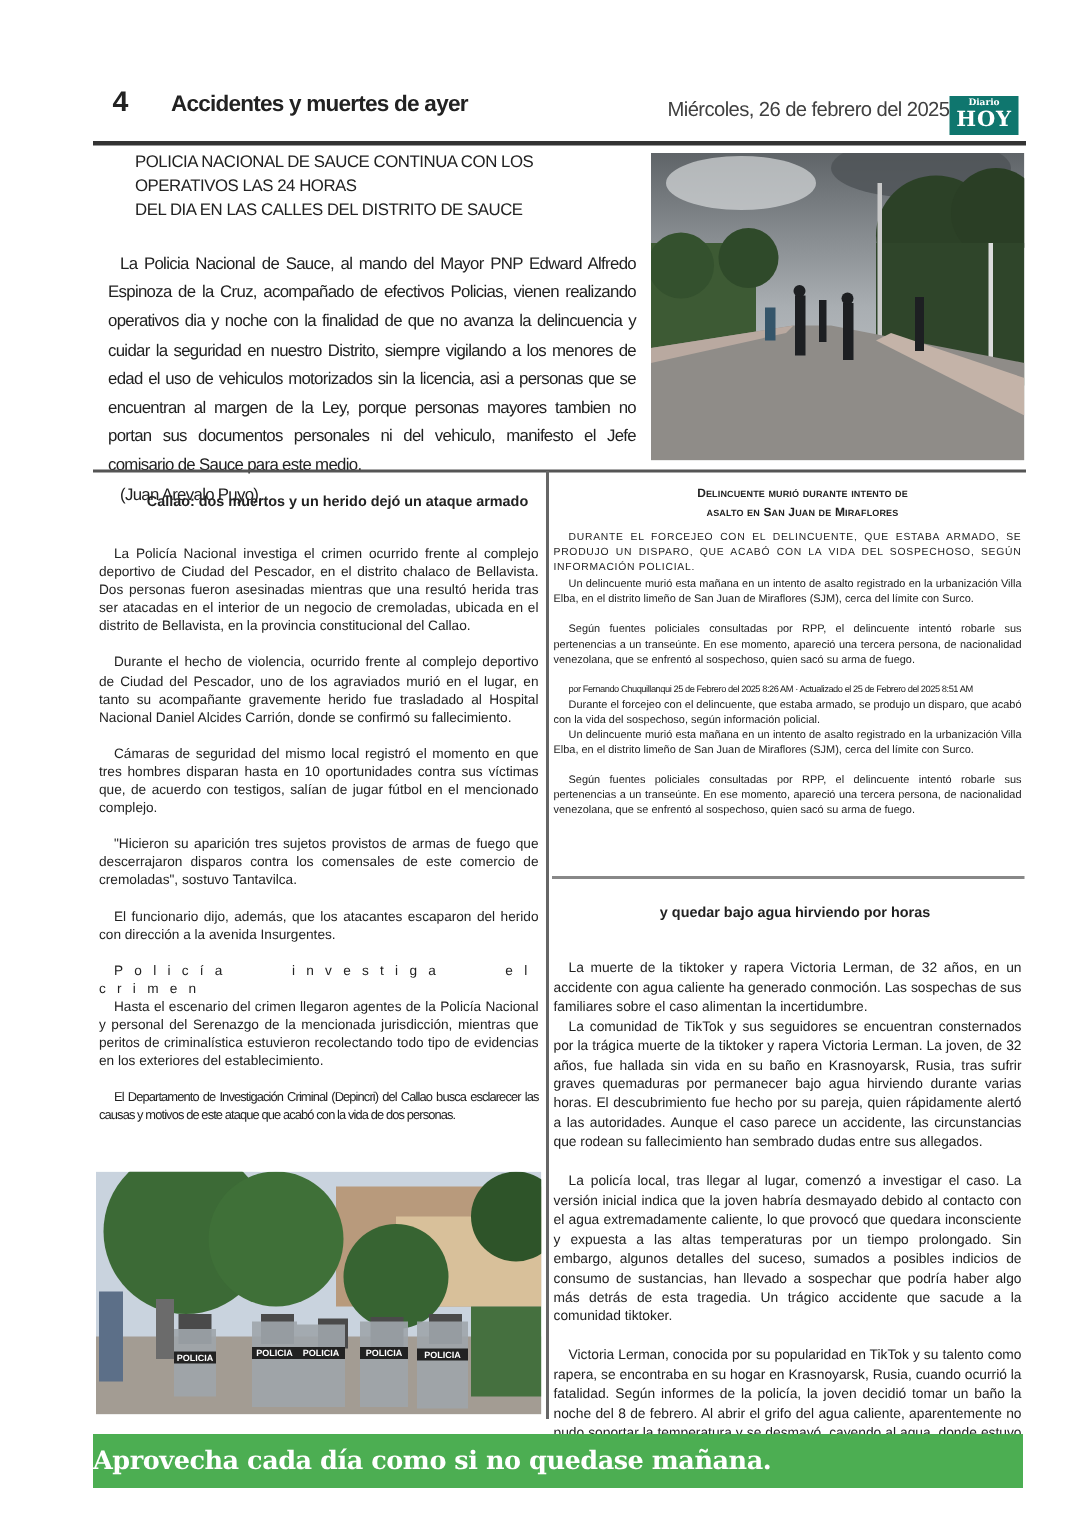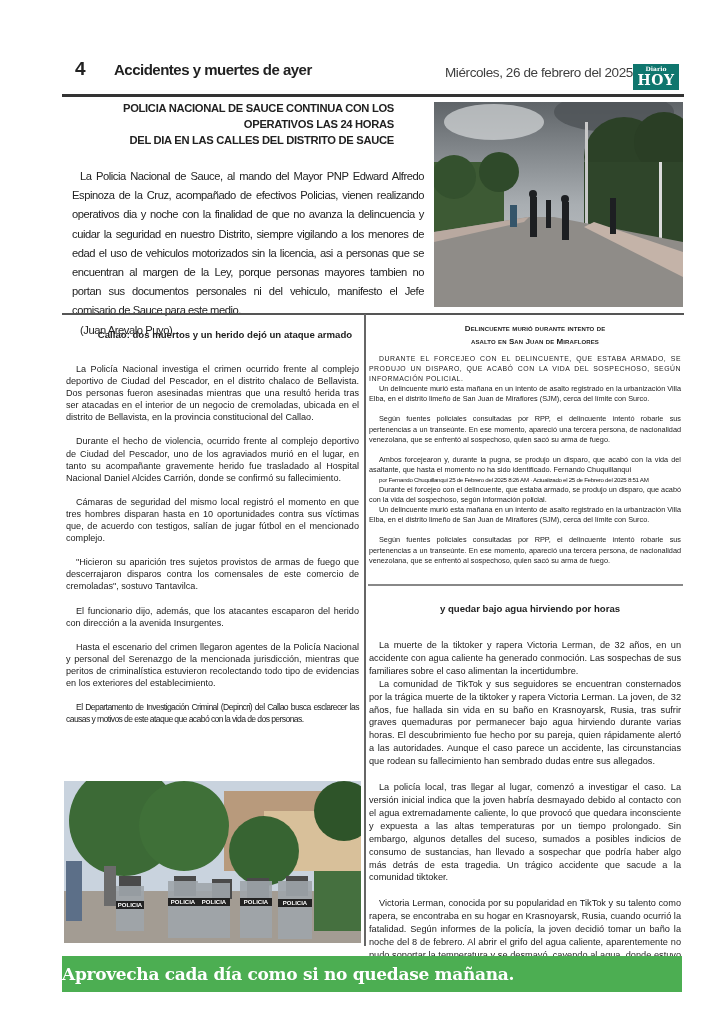--- a/index.html
+++ b/index.html
@@ -9,21 +9,21 @@
   
   .page-num { left: 75px; top: 58px; font-size: 19px; font-weight: bold; color: #222; }
   .section-title { left: 114px; top: 61px; font-size: 15px; font-weight: bold; color: #222; letter-spacing: -0.5px; }
   .date { left: 445px; top: 65px; font-size: 13.5px; color: #404040; letter-spacing: -0.4px; }
   .logo { left: 633px; top: 64px; width: 46px; height: 26px; background: #0f766e; color: #fff; text-align: center; }
   .logo-small { font-family: "DejaVu Serif", serif; font-size: 6px; font-weight: bold; line-height: 8px; display: block; padding-top: 1px; }
   .logo-big { font-family: "DejaVu Serif", serif; font-size: 14px; font-weight: bold; line-height: 15px; display: block; letter-spacing: 0.5px; }
   .header-rule { left: 62px; top: 94px; width: 622px; height: 3px; background: #333; }
 
   
-  .top-headline { left: 74px; top: 100px; width: 320px; text-align: right; font-size: 11.2px; font-weight: bold; line-height: 16px; color: #222; letter-spacing: -0.3px; }
+  .top-headline { left: 90px; top: 100px; width: 320px; text-align: left; font-size: 11.2px; font-weight: normal; line-height: 16px; color: #222; letter-spacing: -0.3px; }
   .top-body { left: 72px; top: 167px; width: 352px; font-size: 11.2px; line-height: 19.2px; color: #222; text-align: justify; letter-spacing: -0.45px; }
   .top-body p { margin: 0; text-indent: 8px; }
   .photo-top { left: 434px; top: 102px; width: 249px; height: 205px; overflow: hidden; }
 
   .mid-rule { left: 62px; top: 313px; width: 622px; height: 2px; background: #555; }
   .col-divider { left: 364px; top: 314px; width: 2px; height: 632px; background: #666; }
 
   
   .left-headline { left: 80px; top: 328px; width: 290px; text-align: center; font-size: 9.6px; font-weight: bold; line-height: 13px; color: #222; }
   .left-body { left: 66px; top: 363px; width: 293px; font-size: 9.1px; line-height: 12.1px; color: #222; text-align: justify; }
@@ -110,20 +110,21 @@
 
 <div class="abs left-headline">
   <div>Callao: dos muertos y un herido dejó un ataque armado</div>
 </div>
 <div class="abs left-body">
   <p>La Policía Nacional investiga el crimen ocurrido frente al complejo deportivo de Ciudad del Pescador, en el distrito chalaco de Bellavista. Dos personas fueron asesinadas mientras que una resultó herida tras ser atacadas en el interior de un negocio de cremoladas, ubicada en el distrito de Bellavista, en la provincia constitucional del Callao.</p>
   <p>Durante el hecho de violencia, ocurrido frente al complejo deportivo de Ciudad del Pescador, uno de los agraviados murió en el lugar, en tanto su acompañante gravemente herido fue trasladado al Hospital Nacional Daniel Alcides Carrión, donde se confirmó su fallecimiento.</p>
   <p>Cámaras de seguridad del mismo local registró el momento en que tres hombres disparan hasta en 10 oportunidades contra sus víctimas que, de acuerdo con testigos, salían de jugar fútbol en el mencionado complejo.</p>
   <p>"Hicieron su aparición tres sujetos provistos de armas de fuego que descerrajaron disparos contra los comensales de este comercio de cremoladas", sostuvo Tantavilca.</p>
   <p>El funcionario dijo, además, que los atacantes escaparon del herido con dirección a la avenida Insurgentes.</p>
+  <p class="tight spaced">Policía investiga el crimen</p>
   <p>Hasta el escenario del crimen llegaron agentes de la Policía Nacional y personal del Serenazgo de la mencionada jurisdicción, mientras que peritos de criminalística estuvieron recolectando todo tipo de evidencias en los exteriores del establecimiento.</p>
   <p class="condensed">El Departamento de Investigación Criminal (Depincri) del Callao busca esclarecer las causas y motivos de este ataque que acabó con la vida de dos personas.</p>
 </div>
 <div class="abs photo-left">
   <svg width="297" height="162" viewBox="0 0 297 162">
     <rect width="297" height="162" fill="#c9d3de"></rect>
     <rect x="160" y="10" width="137" height="80" fill="#b89a7c"></rect>
     <rect x="200" y="30" width="97" height="60" fill="#d8c09a"></rect>
     <circle cx="60" cy="40" r="55" fill="#3c6a36"></circle>
     <circle cx="120" cy="45" r="45" fill="#3f7038"></circle>
@@ -159,21 +160,20 @@
 </div>
 
 <div class="abs r1-headline">
   <div>Delincuente murió durante intento de</div>
   <div>asalto en San Juan de Miraflores</div>
 </div>
 <div class="abs r1-body">
   <p class="tight caps">Durante el forcejeo con el delincuente, que estaba armado, se produjo un disparo, que acabó con la vida del sospechoso, según información policial.</p>
   <p>Un delincuente murió esta mañana en un intento de asalto registrado en la urbanización Villa Elba, en el distrito limeño de San Juan de Miraflores (SJM), cerca del límite con Surco.</p>
   <p>Según fuentes policiales consultadas por RPP, el delincuente intentó robarle sus pertenencias a un transeúnte. En ese momento, apareció una tercera persona, de nacionalidad venezolana, que se enfrentó al sospechoso, quien sacó su arma de fuego.</p>
-  <p class="tight">Ambos forcejearon y, durante la pugna, se produjo un disparo, que acabó con la vida del asaltante, que hasta el momento no ha sido identificado. Fernando Chuquillanqui</p>
   <p class="tight tiny">por Fernando Chuquillanqui 25 de Febrero del 2025 8:26 AM · Actualizado el 25 de Febrero del 2025 8:51 AM</p>
   <p class="tight">Durante el forcejeo con el delincuente, que estaba armado, se produjo un disparo, que acabó con la vida del sospechoso, según información policial.</p>
   <p>Un delincuente murió esta mañana en un intento de asalto registrado en la urbanización Villa Elba, en el distrito limeño de San Juan de Miraflores (SJM), cerca del límite con Surco.</p>
   <p class="tight">Según fuentes policiales consultadas por RPP, el delincuente intentó robarle sus pertenencias a un transeúnte. En ese momento, apareció una tercera persona, de nacionalidad venezolana, que se enfrentó al sospechoso, quien sacó su arma de fuego.</p>
 </div>
 <div class="abs r1-rule"></div>
 
 <div class="abs r2-headline">
   <div>y quedar bajo agua hirviendo por horas</div>
 </div>

